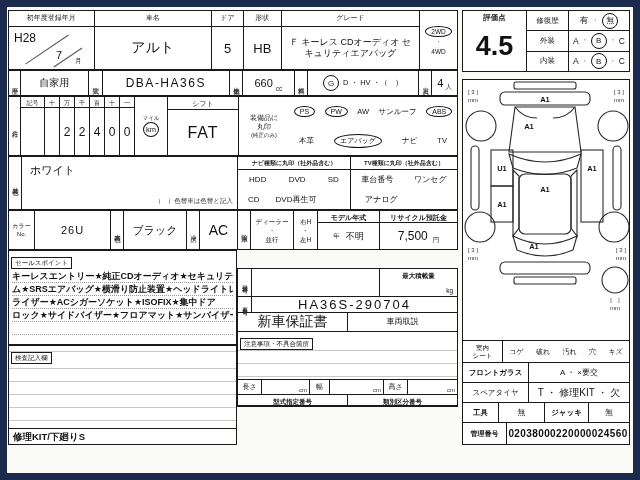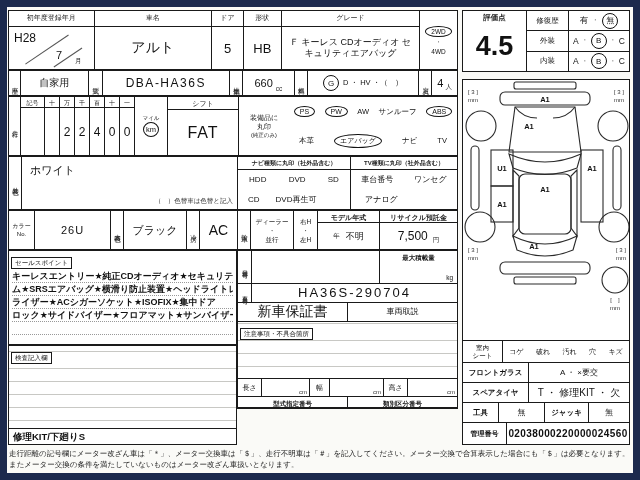--- a/index.html
+++ b/index.html
@@ -236,21 +236,21 @@
     <span class="tab">セールスポイント</span>
     <div style="padding:1px 3px 0 3px">
       <div class="sp-line">キーレスエントリー★純正CDオーディオ★セキュリティアラー</div>
       <div class="sp-line">ム★SRSエアバッグ★横滑り防止装置★ヘッドライトレベ</div>
       <div class="sp-line">ライザー★ACシガーソケット★ISOFIX★集中ドア</div>
       <div class="sp-line">ロック★サイドバイザー★フロアマット★サンバイザー</div>
       <div class="sp-line"></div>
     </div>
   </div>
 
-  <div class="abs b col" style="left:230px;top:243px;width:221px;height:159px">
+  <div class="abs b col" style="left:230px;top:261px;width:221px;height:139px">
     <div class="flex bb" style="height:40px">
       <div class="vl br" style="width:14px;font-size:6px">登録番号</div>
       <div style="flex:1"></div>
       <div class="col bl" style="width:78px;position:relative">
         <div class="hdr" style="font-size:6.5px;font-weight:bold">最大積載量</div>
         <span class="abs" style="right:4px;bottom:2px;font-size:6.5px">kg</span>
       </div>
     </div>
     <div class="flex bb" style="height:22px">
       <div class="vl br" style="width:14px;font-size:6px">車台番号</div>
@@ -397,34 +397,30 @@
         <span>汚れ</span>
         <span>穴</span>
         <span>キズ</span>
       </div>
     </div>
     <div class="flex bt" style="height:20px">
       <div class="cen br" style="width:66px;font-size:7.5px;font-weight:bold">フロントガラス</div>
       <div class="cen" style="flex:1;font-size:8px">A ・ ×要交</div>
     </div>
     <div class="flex bt" style="height:20px">
-      <div class="cen br" style="width:66px;font-size:7.5px;font-weight:bold">スペアタイヤ</div>
+      <div class="cen br" style="width:66px;font-size:7.5px;font-weight:normal">スペアタイヤ</div>
       <div class="cen" style="flex:1;font-size:10px">T ・ 修理KIT ・ 欠</div>
     </div>
     <div class="flex bt" style="height:20px">
       <div class="cen br" style="width:36px;font-size:7.5px;font-weight:bold">工具</div>
       <div class="cen br" style="width:46px;font-size:8px">無</div>
       <div class="cen br" style="width:44px;font-size:7.5px;font-weight:bold">ジャッキ</div>
       <div class="cen" style="flex:1;font-size:8px">無</div>
     </div>
     <div class="flex bt" style="height:22px">
       <div class="cen br" style="width:44px;font-size:7px;font-weight:bold">管理番号</div>
       <div class="cen" style="flex:1;font-size:10px;font-weight:bold;letter-spacing:0.4px">02038000220000024560</div>
     </div>
   </div>
 
-  <div class="abs" style="left:2px;top:441px;width:622px">
-    <div class="footer-line">走行距離の記号欄にメーター改ざん車は「＊」、メーター交換車は「＄」、走行不明車は「＃」を記入してください。メーター交換で合算表示した場合にも「＄」は必要となります。</div>
-    <div class="footer-line">またメーター交換の条件を満たしていないものはメーター改ざん車扱いとなります。</div>
-  </div>
 
 </div>
 </div>
 
 </body></html>

